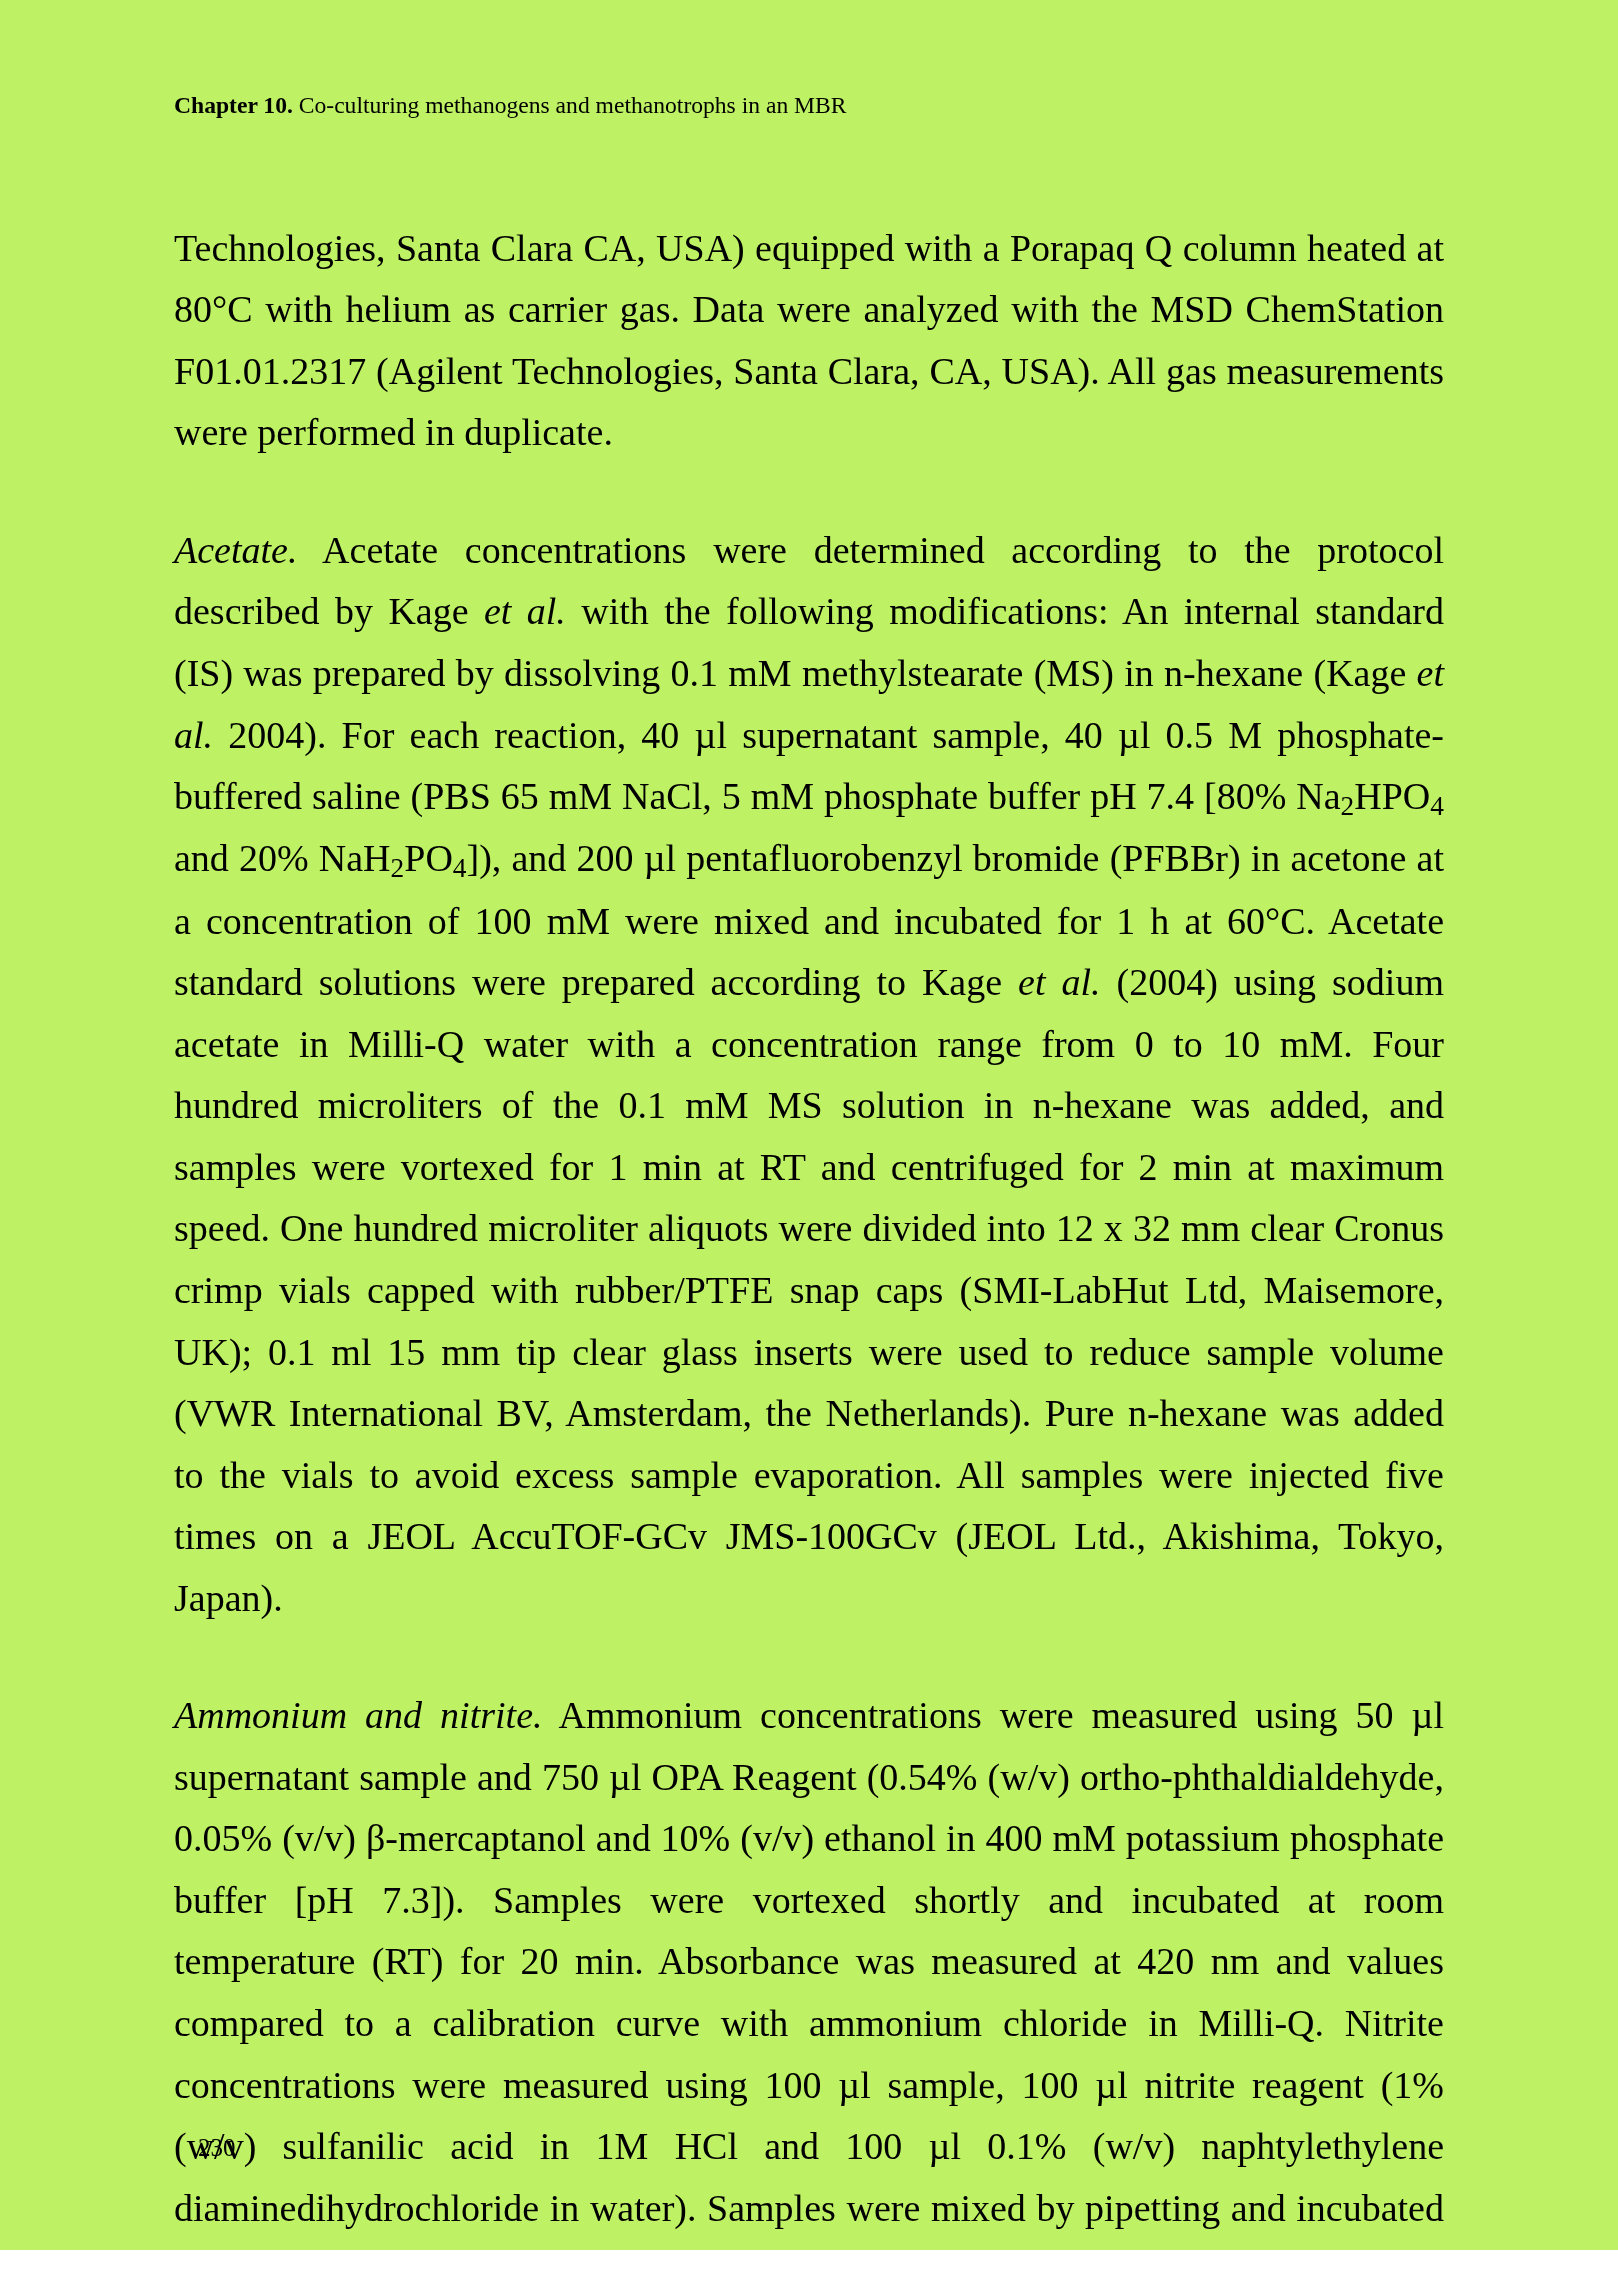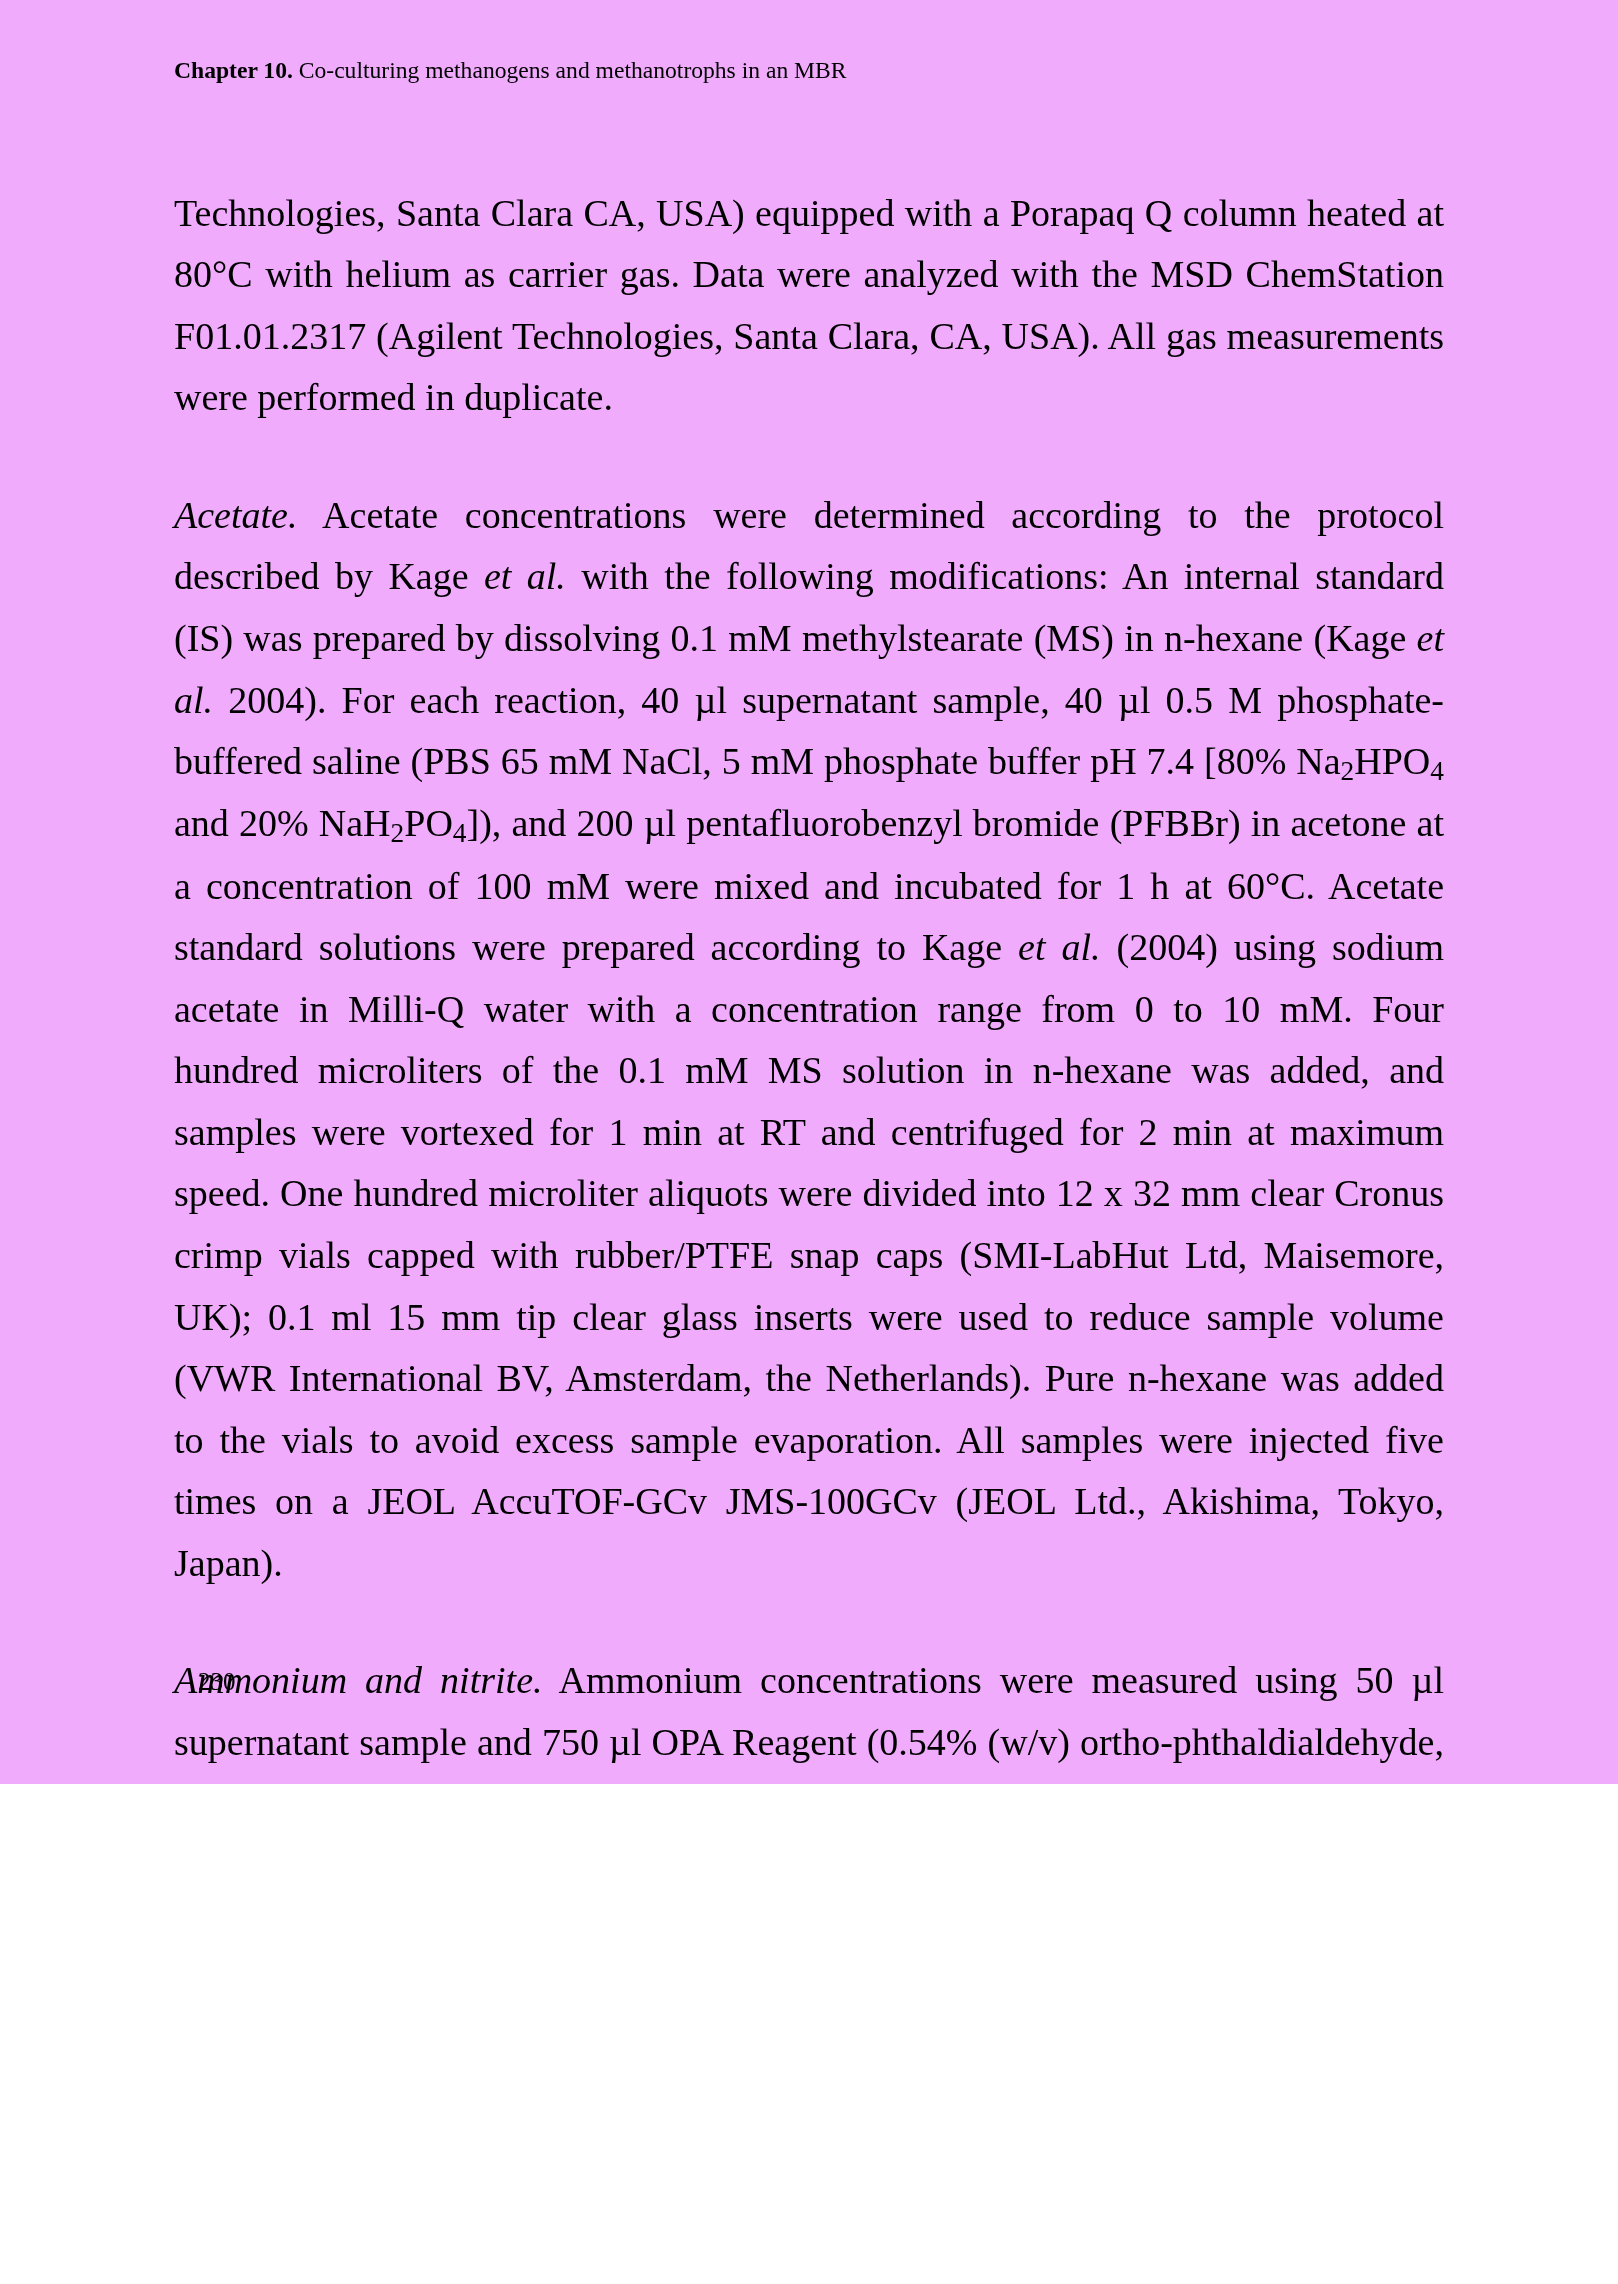--- a/index.html
+++ b/index.html
@@ -7,24 +7,24 @@
     padding: 0;
     background: #ffffff;
   }
   body {
     font-family: "Liberation Serif", serif;
     color: #000000;
   }
   .page {
     position: relative;
     width: 1618px;
-    height: 1784px;
-    background: #f0abfc;
+    height: 2250px;
+    background: #bef264;
     box-sizing: border-box;
-    padding: 55px 174px 0 174px;
+    padding: 90px 174px 0 174px;
   }
   .running-head {
     font-size: 23.6px;
     line-height: 1.3;
     margin: 0 0 0 0;
     white-space: nowrap;
   }
   .running-head .chap {
     font-weight: bold;
   }

